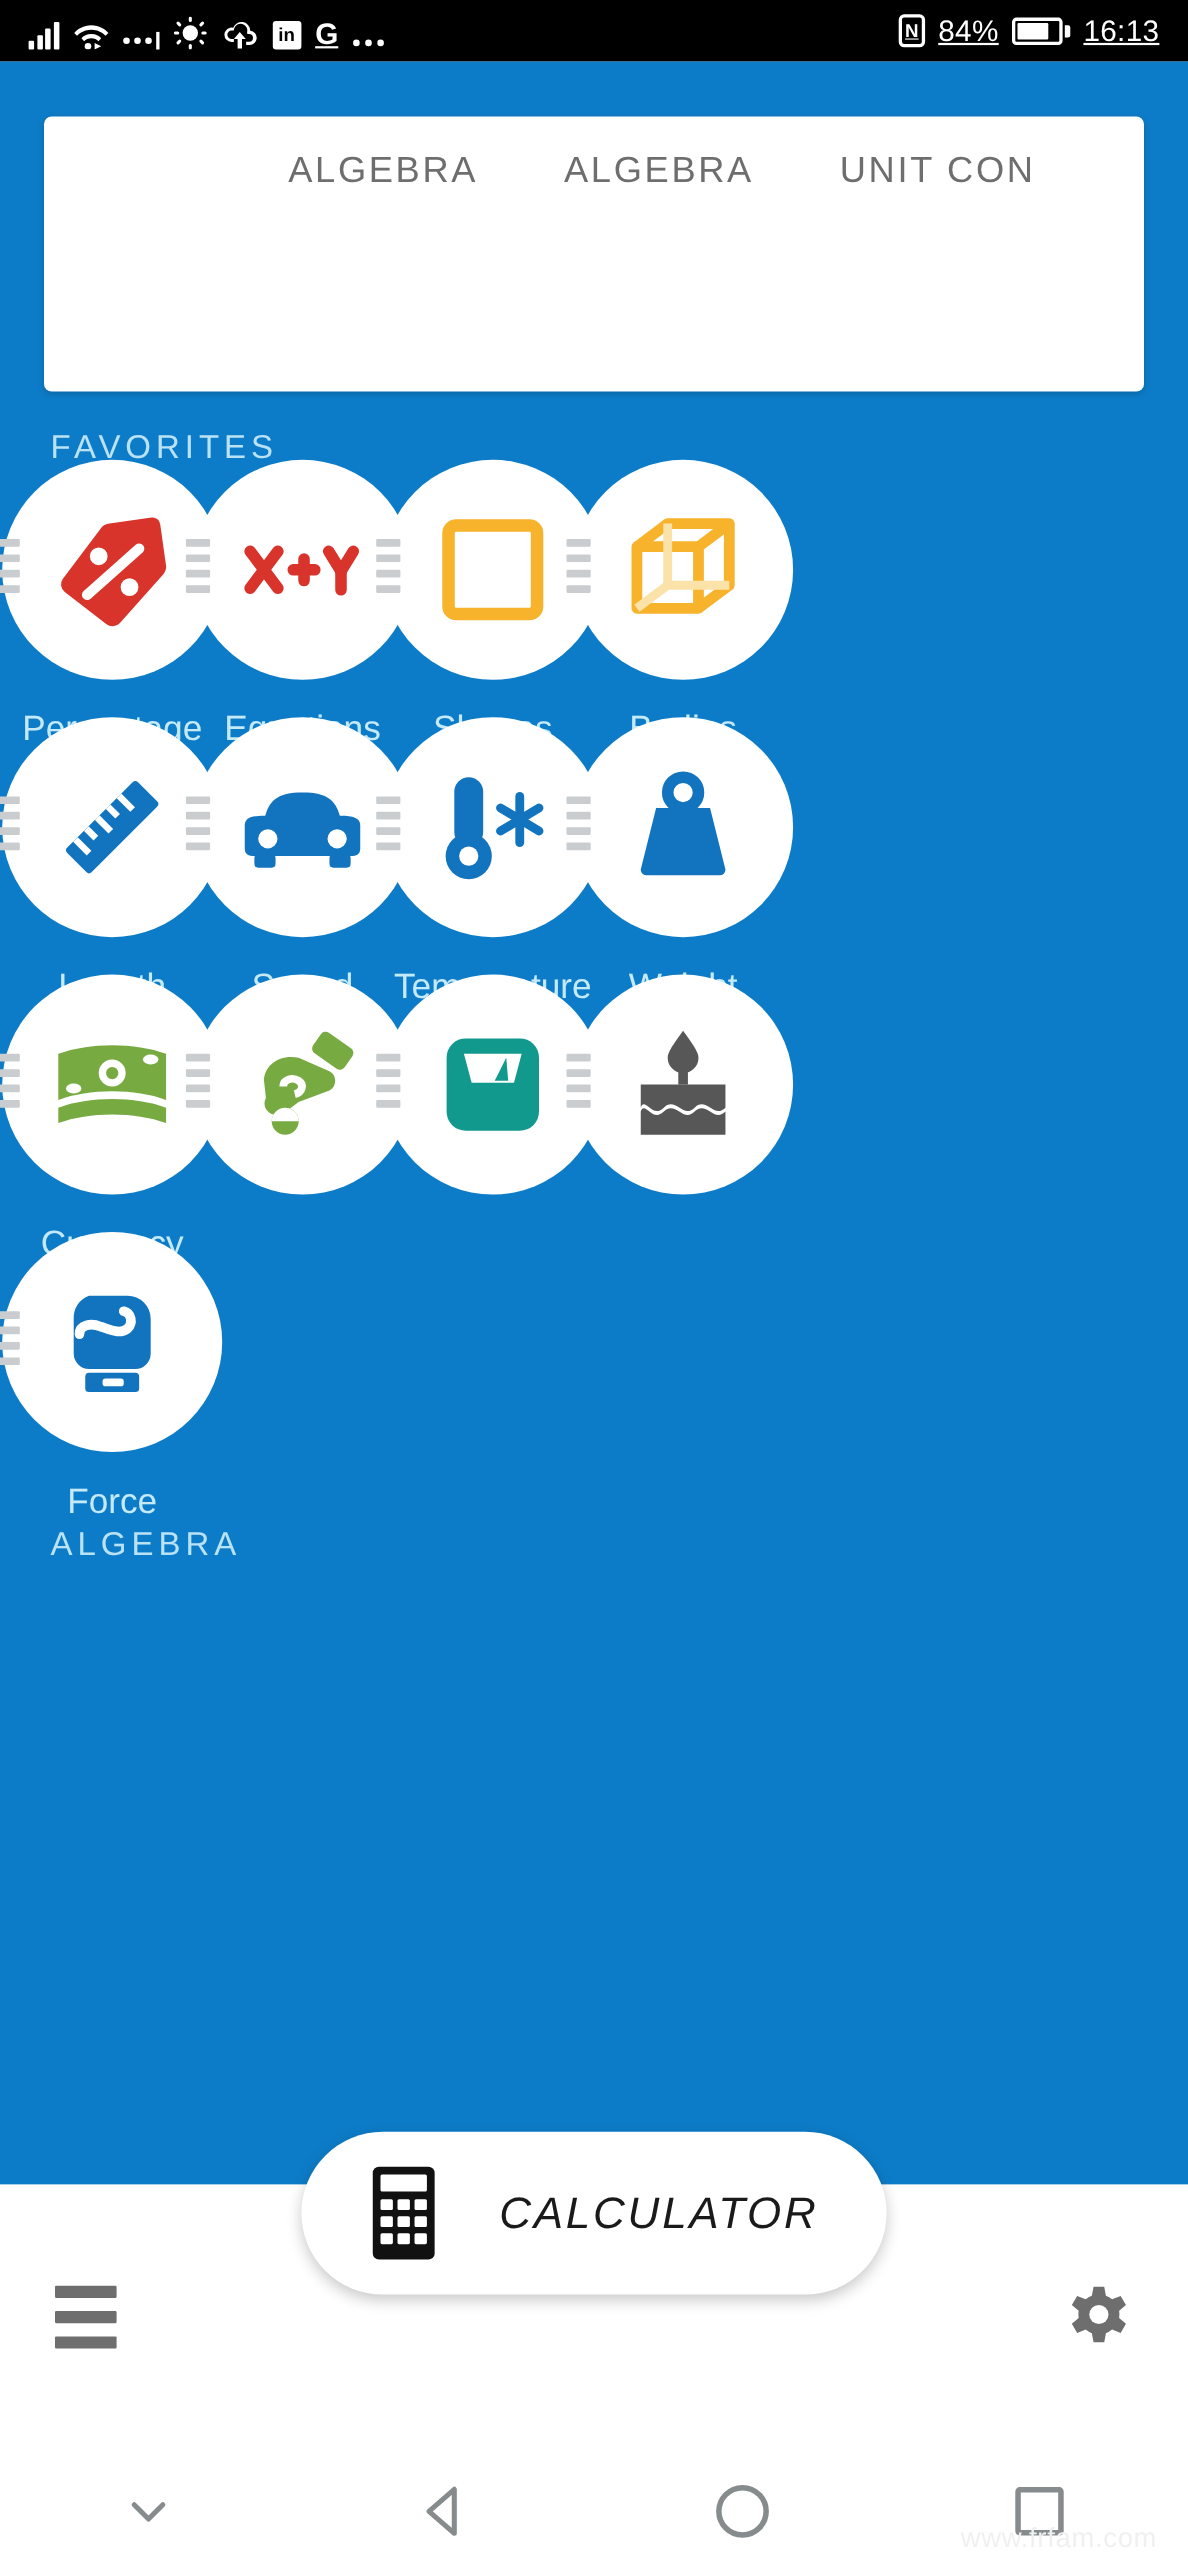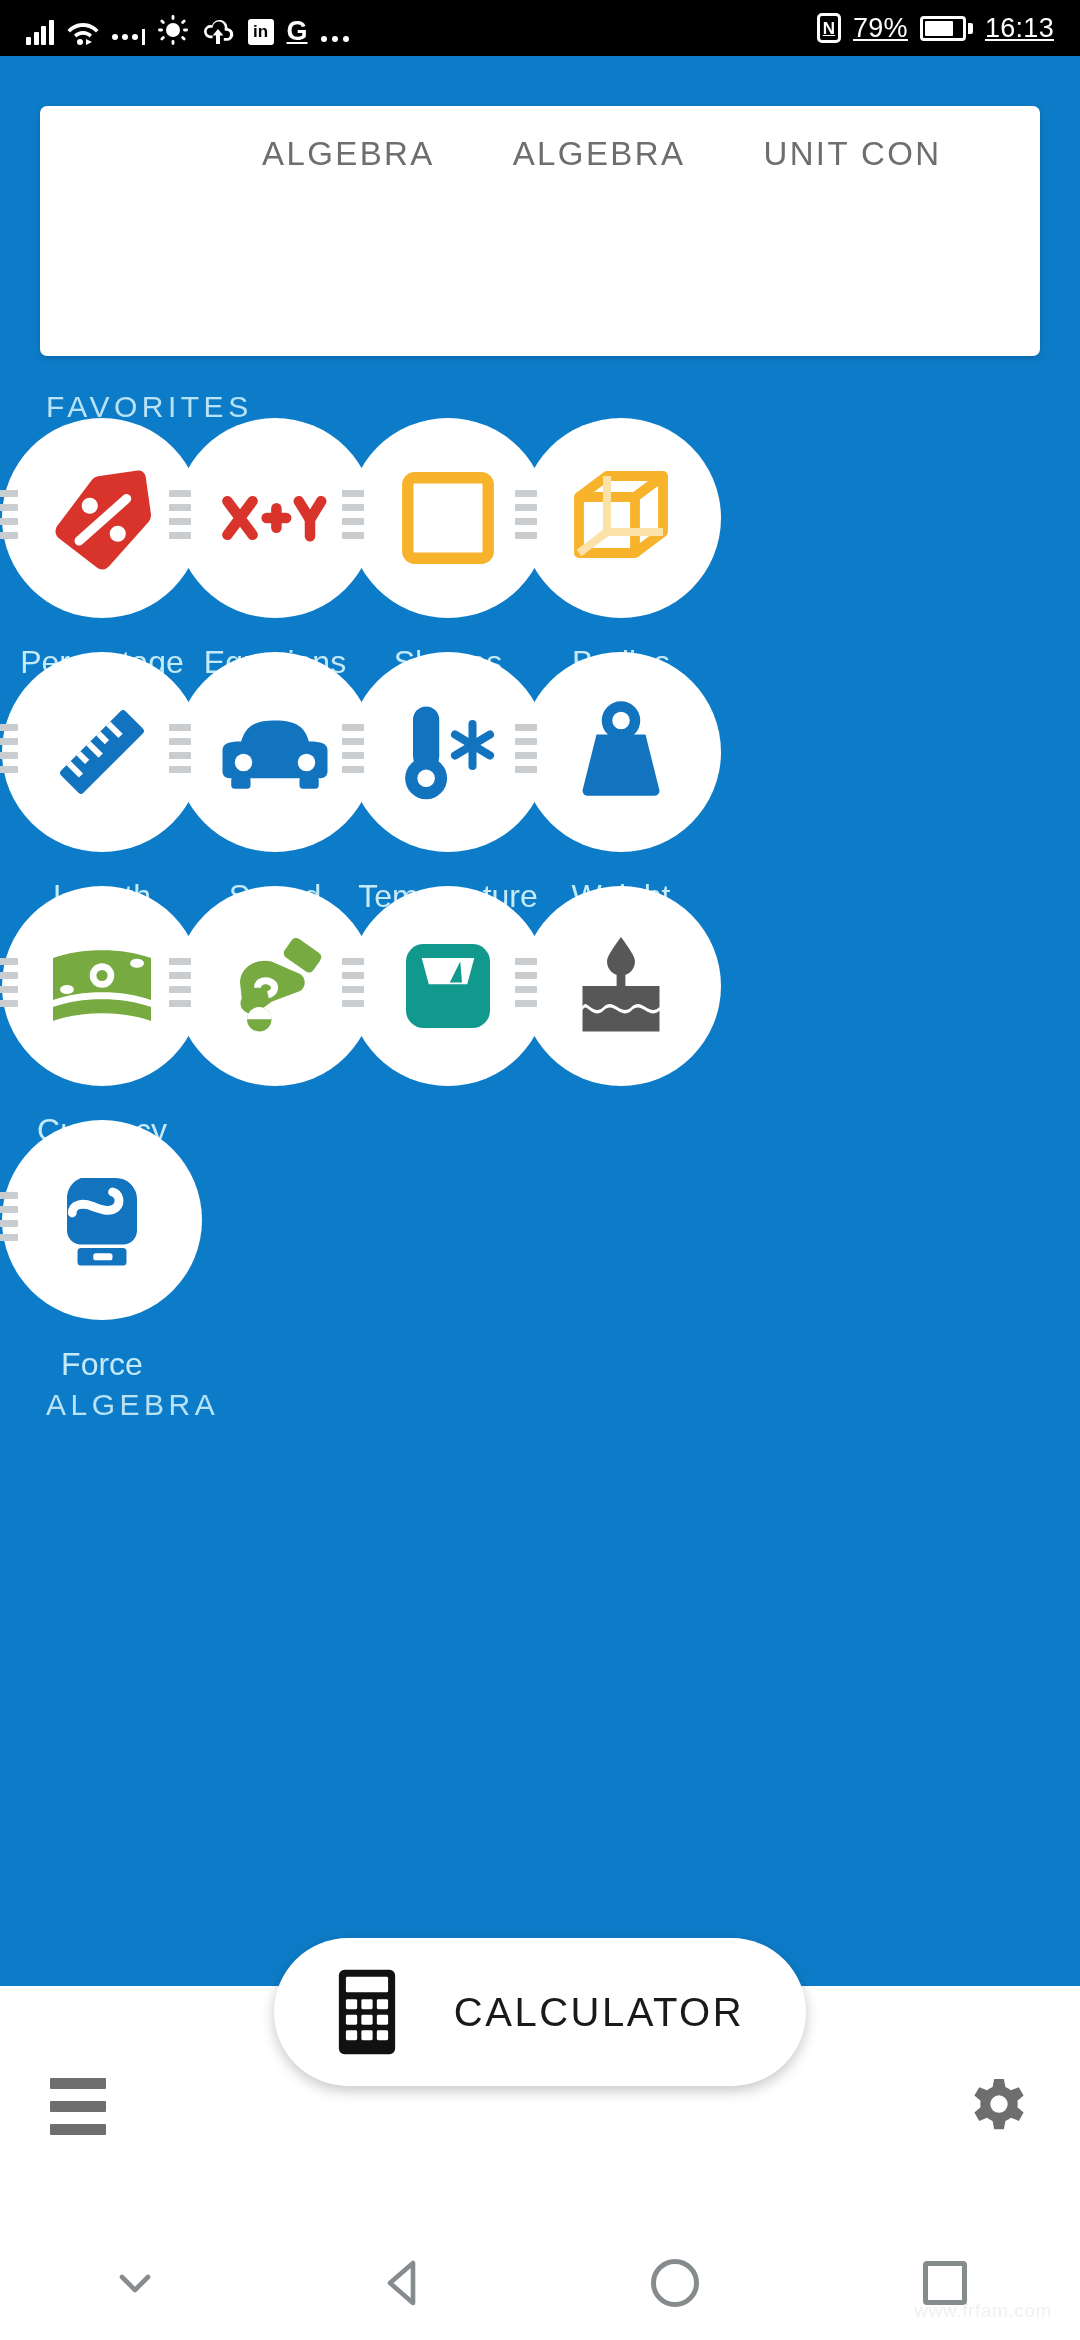--- a/index.html
+++ b/index.html
@@ -118,35 +118,35 @@
 
   
   .fab {
     position:absolute; top:1938px; left:274px; width:532px; height:148px;
     background:#ffffff; border-radius:74px;
     box-shadow:0 5px 14px rgba(0,0,0,.22);
     display:flex; align-items:center; justify-content:center; gap:56px;
   }
   .fab-label {
     font-size:40px; letter-spacing:2.5px; color:#1a1a1a;
-    font-family:"Liberation Sans", sans-serif; font-weight:300;
+    font-family:"Liberation Sans", sans-serif; font-weight:300;font-style:italic;
   }
   .calc-icon { width:62px; height:90px; }
 
   
   .navbar {
     position:absolute; top:2226px; left:0; width:1080px; height:114px;
     background:#ffffff; display:flex; align-items:center;
   }
   .navbtn { flex:1; display:flex; align-items:center; justify-content:center; }
   .nav-sq { width:44px; height:44px; border:5px solid #868b8e; border-radius:4px; }
   .nav-ci { width:48px; height:48px; border:5px solid #868b8e; border-radius:50%; }
 
   .watermark {
-    position:absolute; right:28px; bottom:18px; font-size:19px; color:#f0f0f0;
+    position:absolute; right:28px; bottom:18px; font-size:25px; color:#f0f0f0;
     font-family:"Liberation Sans", sans-serif; letter-spacing:.6px;
   }
 </style>
 </head>
 <body>
 
 <div id="phone">
 
   <div class="statusbar">
     <div class="sb-left">
@@ -188,21 +188,21 @@
       <span class="li-badge">in</span>
       <span class="g-badge">G</span>
       <span class="ellipsis">
           <b></b>
           <b></b>
           <b></b>
         </span>
     </div>
     <div class="sb-right">
       <span class="nfc">N</span>
-      <span class="sb-text">79%</span>
+      <span class="sb-text">84%</span>
       <span class="battery">
         <span class="shell">
             <span class="fill"></span>
           </span>
           <span class="tip"></span>
       </span>
       <span class="sb-text">16:13</span>
     </div>
   </div>
 

